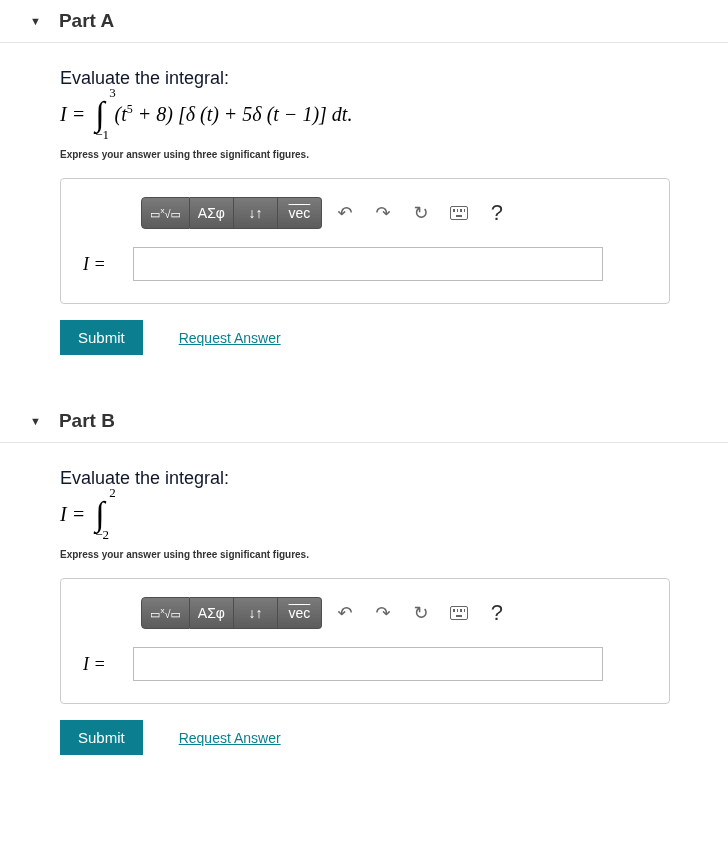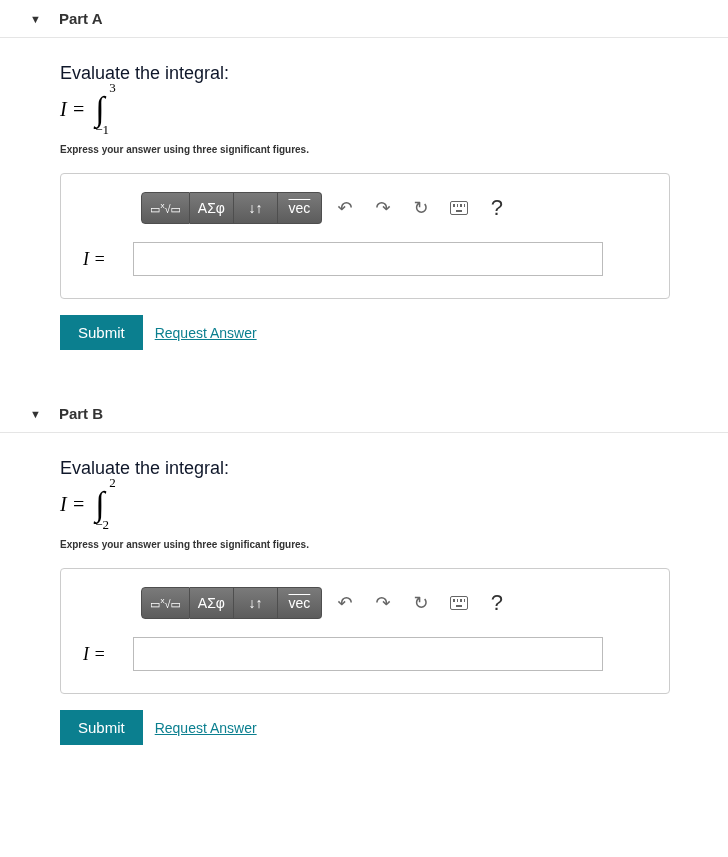--- a/index.html
+++ b/index.html
@@ -21,21 +21,21 @@
     display: flex;
     align-items: center;
     gap: 18px;
   }
   .part-header .caret {
     color: #333;
     font-size: 11px;
   }
   .part-header .title {
     font-weight: bold;
-    font-size: 15px;
+    font-size: 19px;
     color: #333;
   }
   .part-body {
     padding: 25px 35px 15px 60px;
   }
   .prompt-text {
     font-size: 18px;
     color: #0f172a;
     margin-bottom: 6px;
   }
@@ -145,21 +145,21 @@
   .answer-input {
     border: 1px solid #bbb;
     height: 34px;
     width: 470px;
     padding: 4px 8px;
     font-size: 15px;
   }
   .action-row {
     display: flex;
     align-items: center;
-    gap: 12px;
+    gap: 36px;
   }
   .submit-btn {
     background: #0b7f8f;
     color: #fff;
     border: none;
     padding: 9px 18px;
     font-size: 15px;
     cursor: pointer;
   }
   .request-link {
@@ -202,20 +202,21 @@
   </div>
   <div class="part-body">
     <div class="prompt-text">Evaluate the integral:</div>
     <div class="math-line">
       <span>I =</span>
       <span class="int-wrap">
         <span class="int-upper">3</span>
         <span class="int-sym">∫</span>
         <span class="int-lower">−1</span>
       </span>
+      <span>(<i>t</i><sup>5</sup> + 8) [<i>δ</i> (<i>t</i>) + 5<i>δ</i> (<i>t</i> − 1)] <i>dt</i>.</span>
     </div>
     <div class="instruction">Express your answer using three significant figures.</div>
 
     <div class="answer-box">
       <div class="toolbar">
         <div class="tool-group">
           <button class="tool-btn">
             <span style="font-size:11px;">▭<sup style="font-size:8px">x</sup>√▭</span>
           </button>
           <button class="tool-btn">

